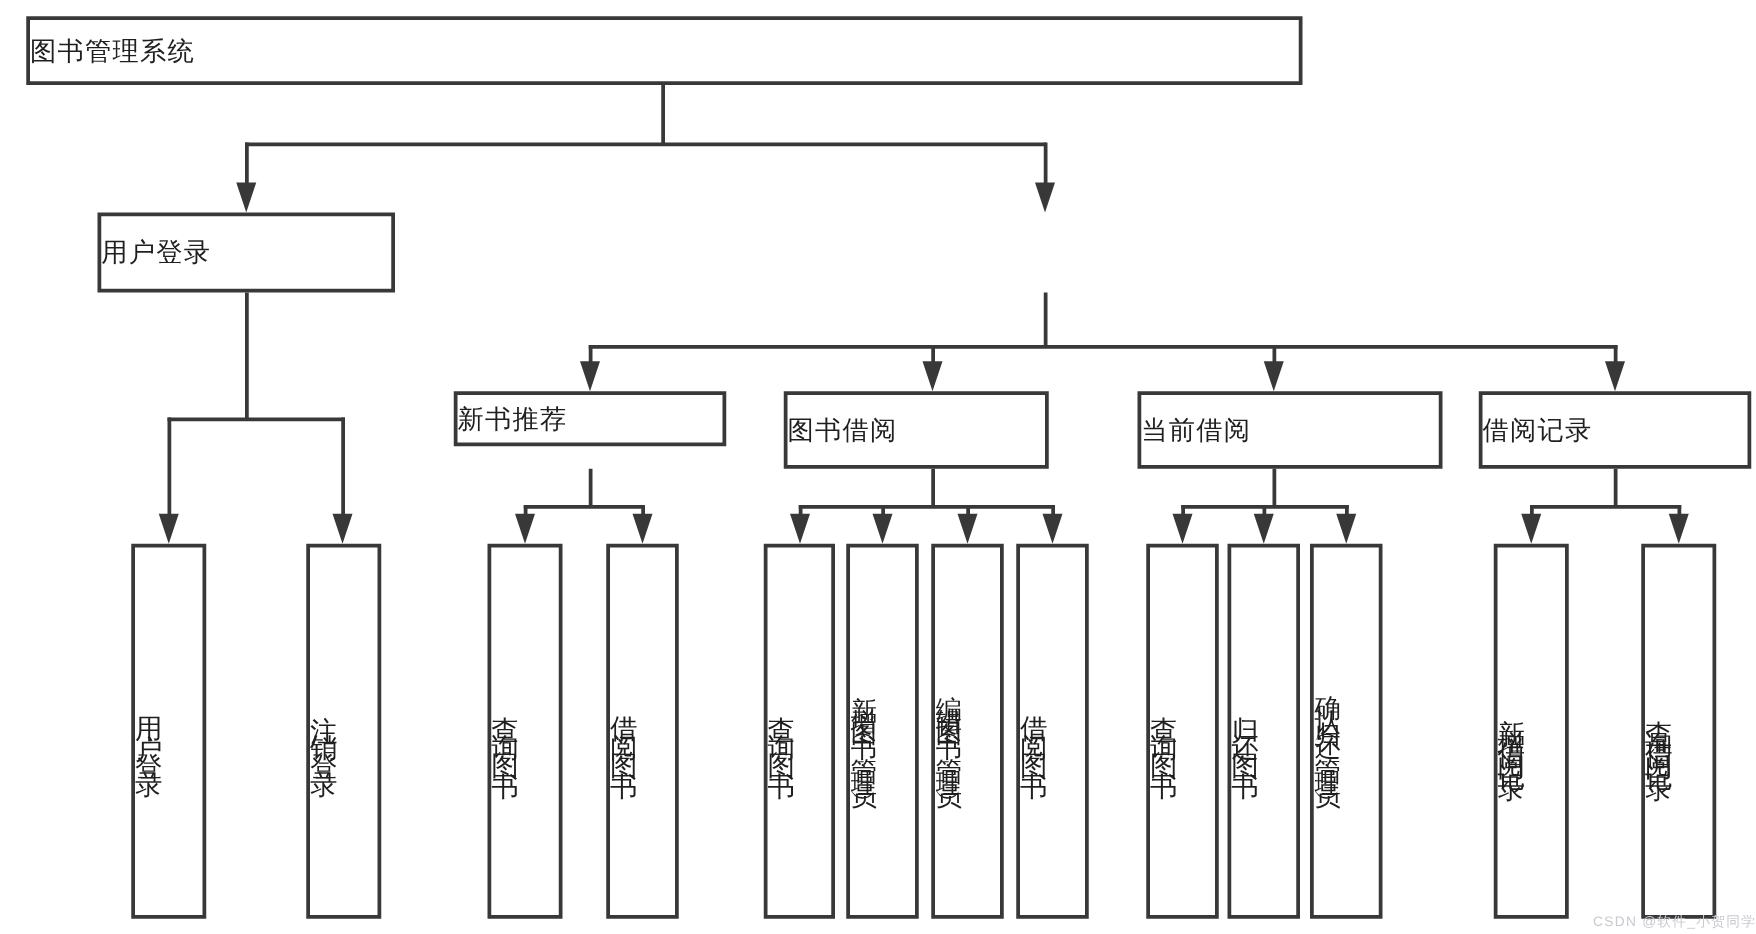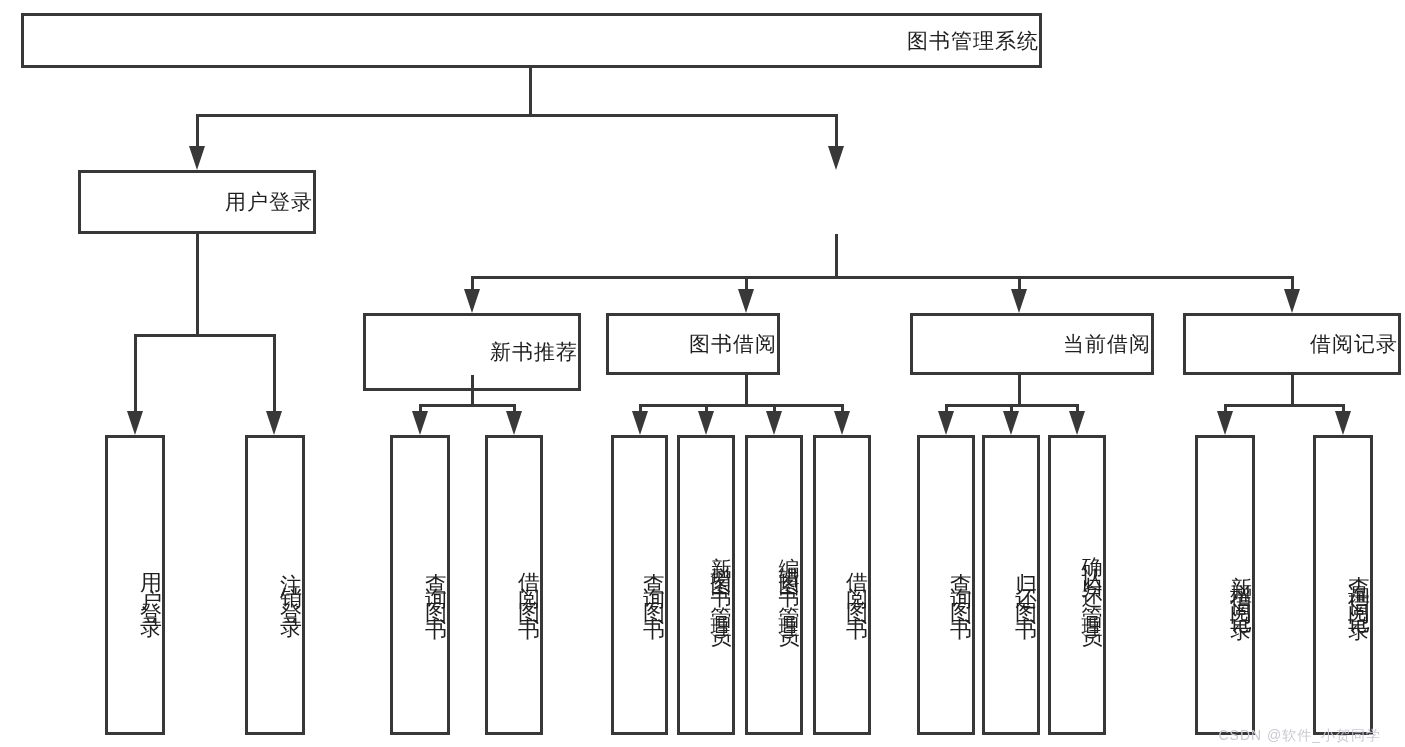--- a/index.html
+++ b/index.html
@@ -16,21 +16,22 @@
     font-family:"Liberation Sans","DejaVu Sans",sans-serif;
     overflow:hidden;
   }
   .node{
     position:absolute;
     background:#fff;
     border:3px solid var(--line);
     box-sizing:border-box;
     display:flex;
     align-items:center;
-    justify-content:flex-end;
+    justify-content:flex-start;
+    font-family:Liberation Serif, serif;
   }
   .h-label{
     font-size:21px;
     color:var(--text);
     letter-spacing:1px;
     white-space:nowrap;
   }
   .leaf{top:435px;height:300px;}
   .v-label{
     writing-mode:vertical-rl;
@@ -46,22 +47,22 @@
   .vl{width:3px;}
   .hl{height:3px;}
   .ah{
     position:absolute;width:0;height:0;
     border-left:8px solid transparent;
     border-right:8px solid transparent;
     border-top:24px solid var(--line);
   }
   .watermark{
     position:absolute;
-    right:24px;bottom:2px;
-    font-size:14px;
+    right:0;bottom:2px;
+    font-size:11px;
     color:var(--wm);
     letter-spacing:1px;
     white-space:nowrap;
   }
 </style>
 </head>
 <body>
 
 <div class="canvas">
 
@@ -91,24 +92,24 @@
   <div class="cl hl" style="left:471px;top:276px;width:823px"></div>
   <div class="cl vl" style="left:471px;top:276px;height:14px"></div>
   <div class="ah" style="left:464px;top:289px"></div>
   <div class="cl vl" style="left:745px;top:276px;height:14px"></div>
   <div class="ah" style="left:738px;top:289px"></div>
   <div class="cl vl" style="left:1018px;top:276px;height:14px"></div>
   <div class="ah" style="left:1011px;top:289px"></div>
   <div class="cl vl" style="left:1291px;top:276px;height:14px"></div>
   <div class="ah" style="left:1284px;top:289px"></div>
 
-  <div class="node" style="left:363px;top:313px;width:218px;height:78px">
+  <div class="node" style="left:363px;top:313px;width:218px;height:44px">
     <span class="h-label">新书推荐</span>
   </div>
-  <div class="node" style="left:606px;top:313px;width:174px;height:62px">
+  <div class="node" style="left:627px;top:313px;width:212px;height:62px">
     <span class="h-label">图书借阅</span>
   </div>
   <div class="node" style="left:910px;top:313px;width:244px;height:62px">
     <span class="h-label">当前借阅</span>
   </div>
   <div class="node" style="left:1183px;top:313px;width:218px;height:62px">
     <span class="h-label">借阅记录</span>
   </div>
 
   <div class="cl vl" style="left:471px;top:375px;height:31px"></div>

